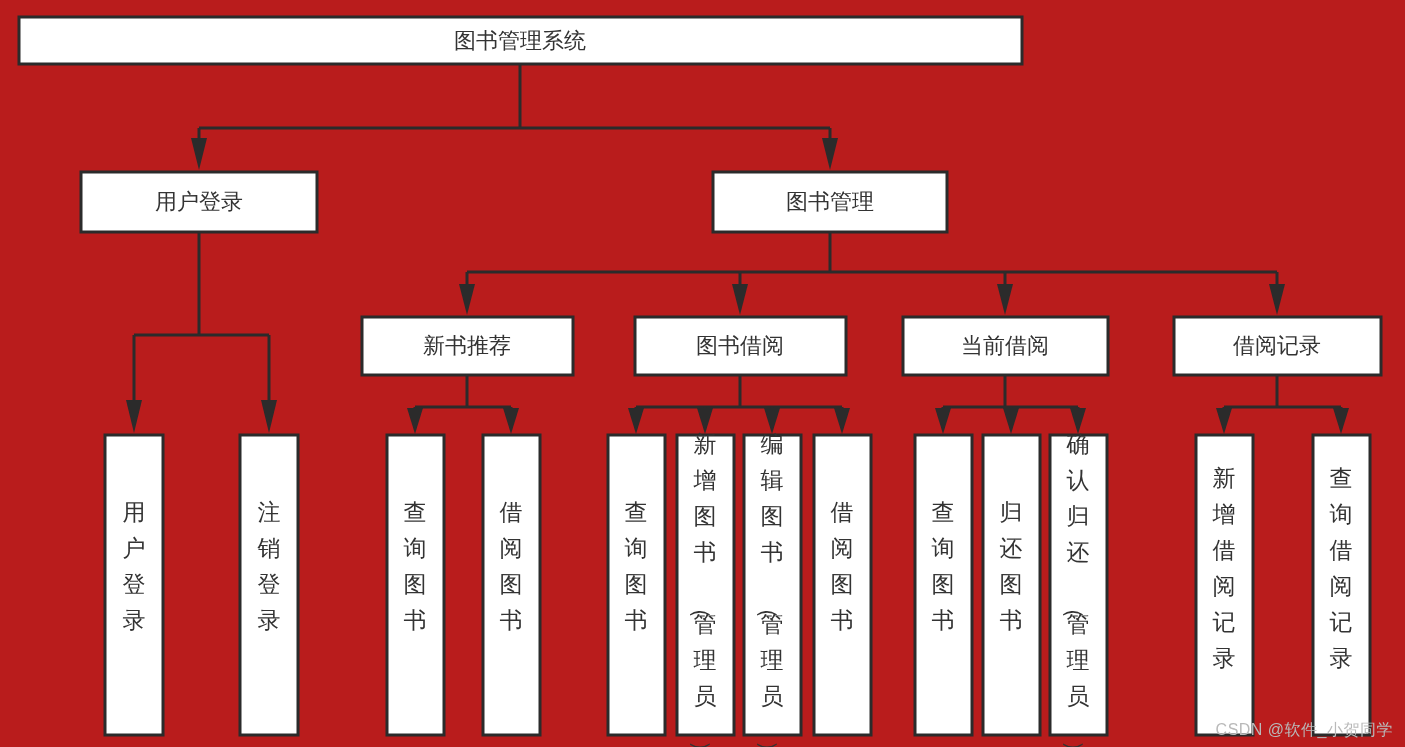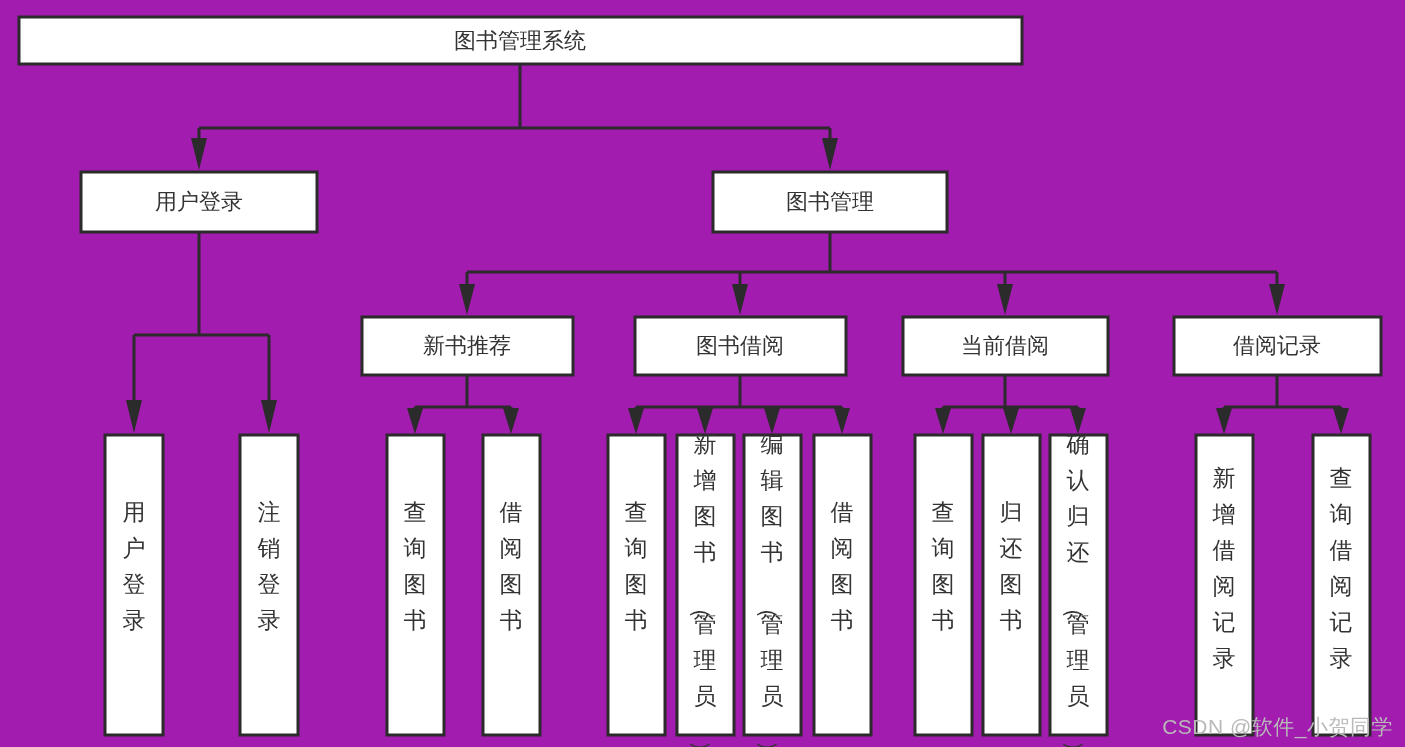--- a/index.html
+++ b/index.html
@@ -10,21 +10,21 @@
   body {
     width: 1405px;
     height: 747px;
     font-family: "Liberation Sans", "DejaVu Sans", sans-serif;
     overflow: hidden;
   }
   #diagram-root {
     position: relative;
     width: 1405px;
     height: 747px;
-    background: #a21caf;
+    background: #b91c1c;
   }
   svg#tree-svg {
     position: absolute;
     top: 0;
     left: 0;
     width: 1405px;
     height: 747px;
   }
   .node-box {
     fill: #ffffff;
@@ -52,21 +52,21 @@
     font-family: "Liberation Sans", "DejaVu Sans", sans-serif;
     font-size: 23px;
     fill: #333333;
     text-anchor: middle;
   }
   .watermark-text {
     position: absolute;
     right: 12px;
     bottom: 6px;
     font-family: "Liberation Sans", "DejaVu Sans", sans-serif;
-    font-size: 21px;
+    font-size: 16px;
     color: #b9b9b9;
     white-space: nowrap;
     letter-spacing: 0.5px;
     pointer-events: none;
   }
 </style>
 </head>
 <body>
 
 <div id="diagram-root">

